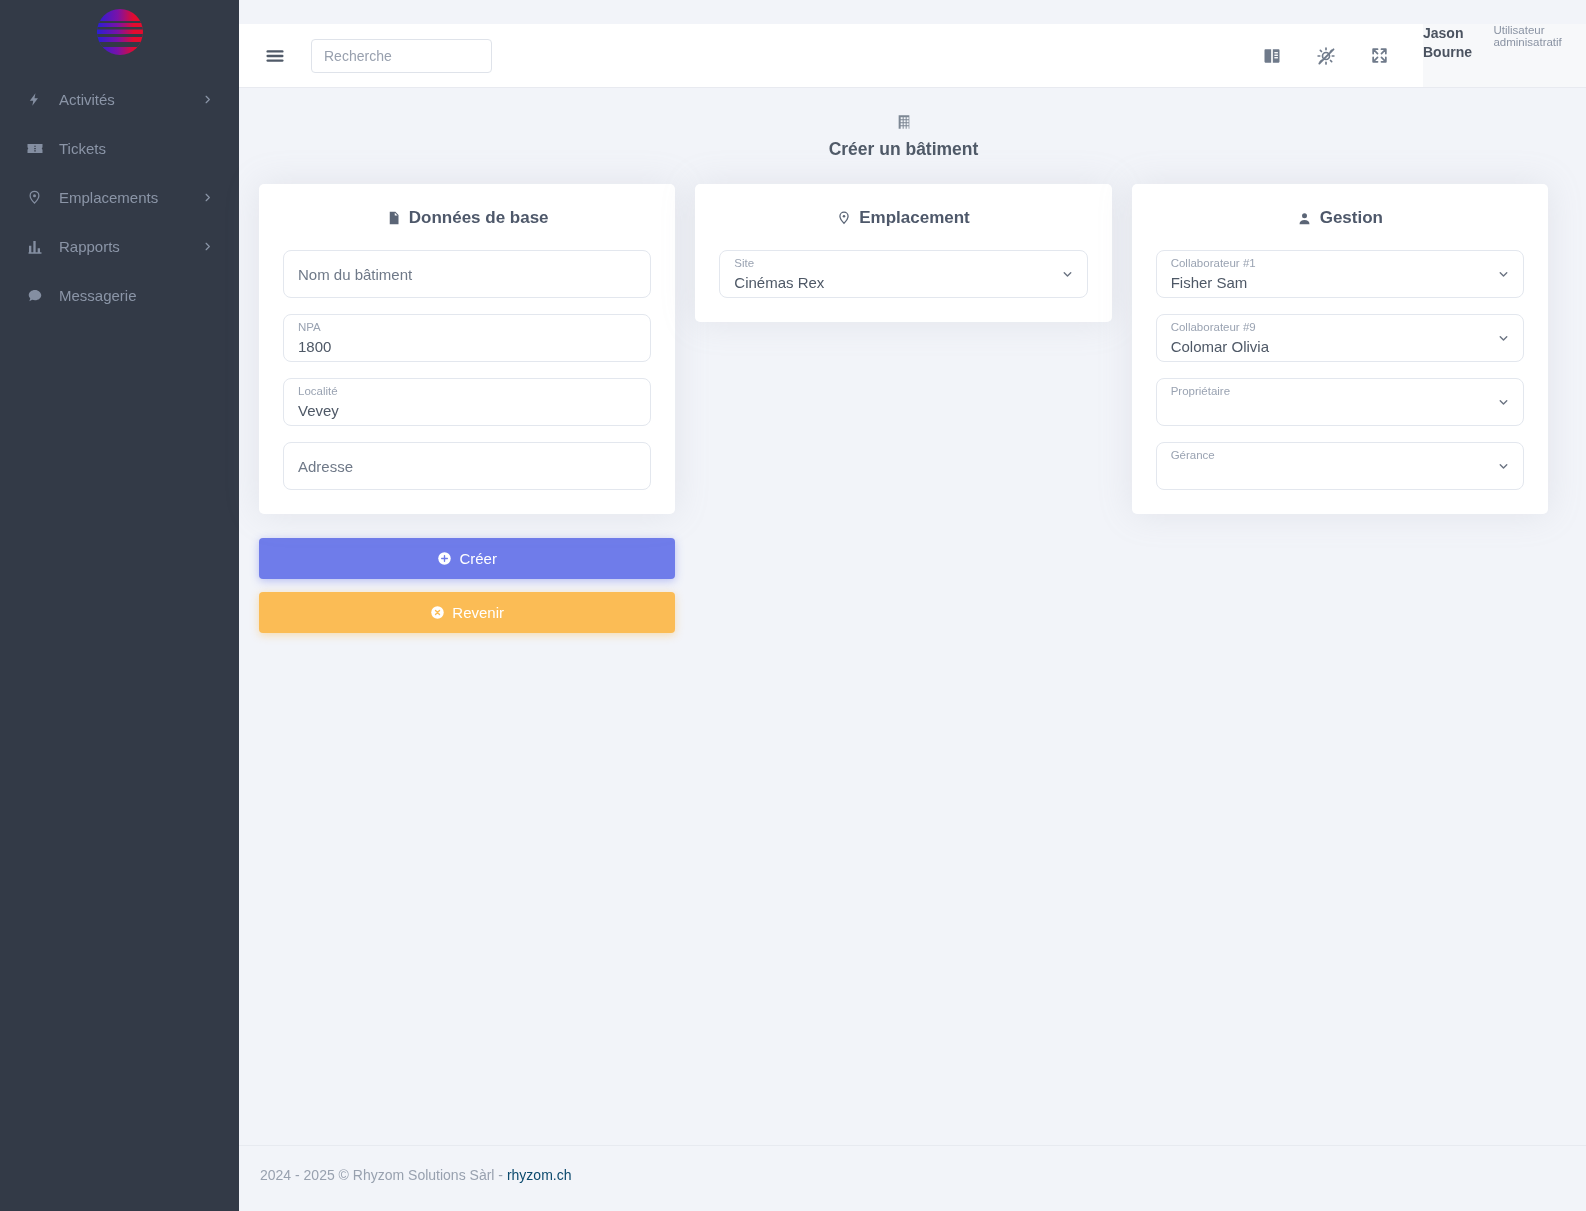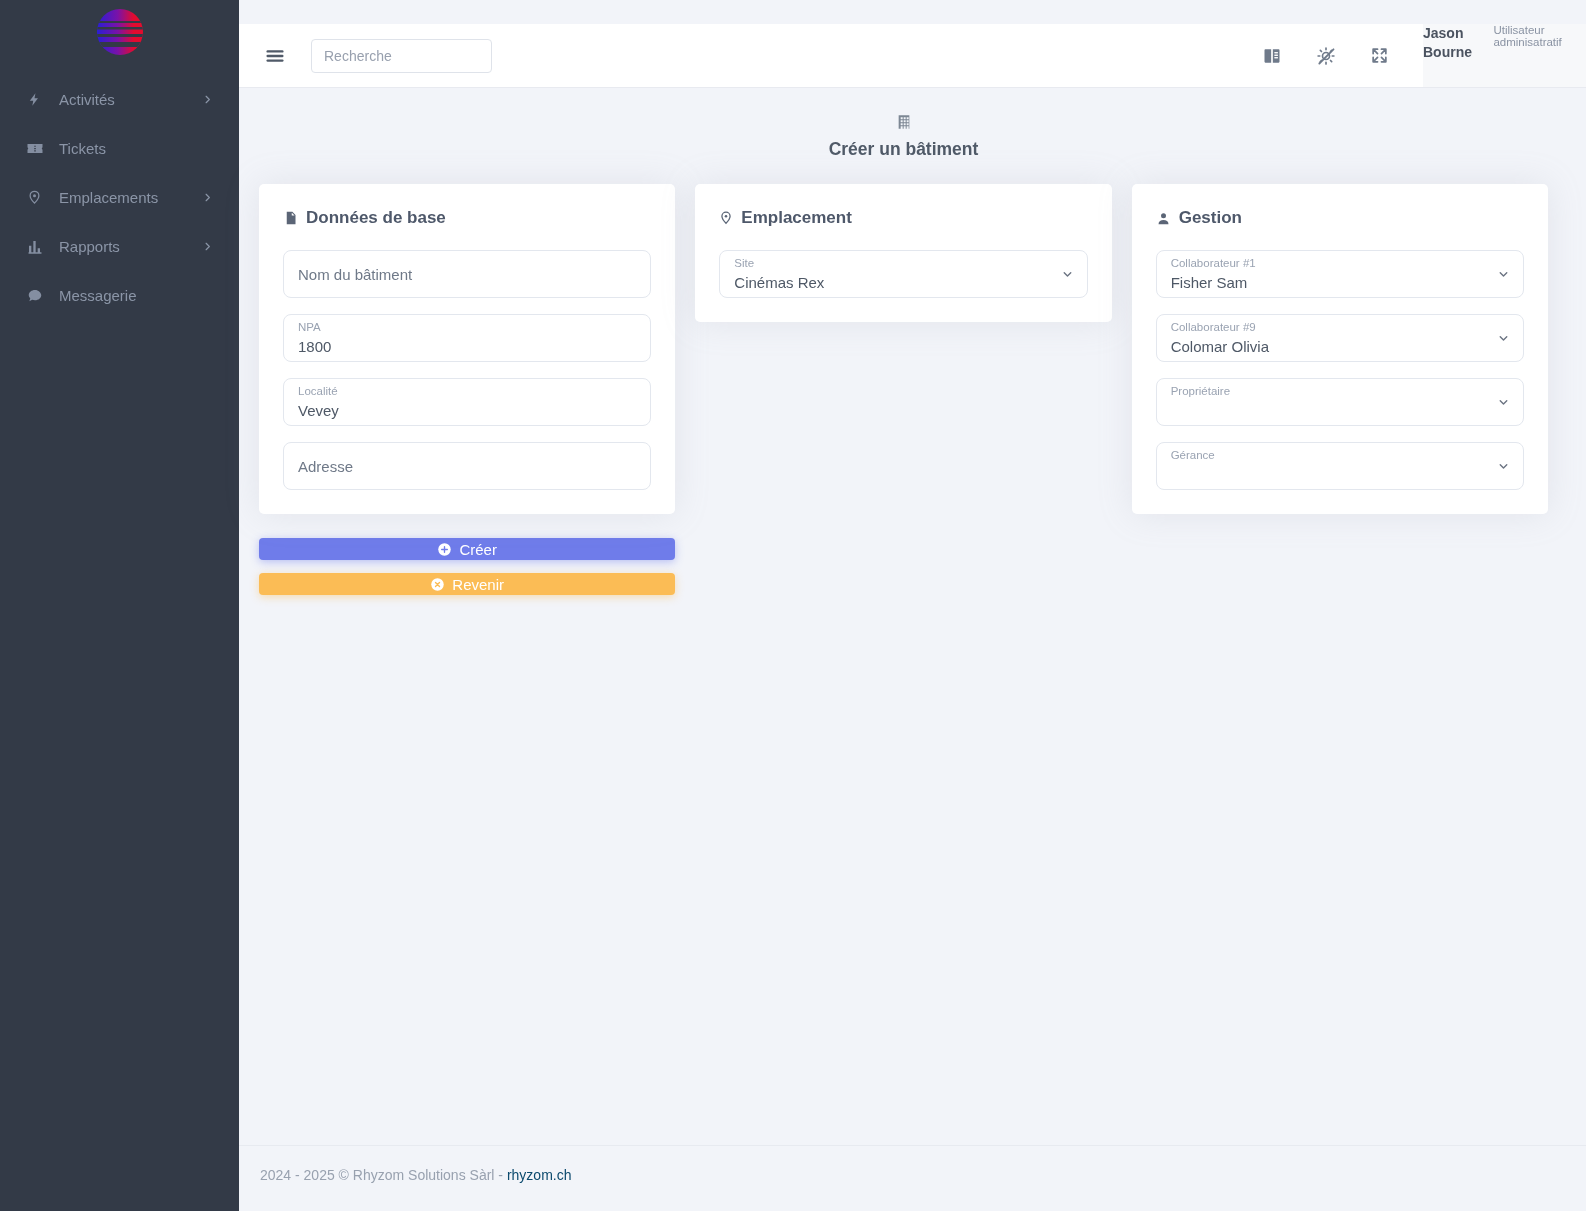--- a/index.html
+++ b/index.html
@@ -84,20 +84,21 @@
   .cards-grid { display:grid; grid-template-columns:repeat(3,1fr); gap:20px; align-items:start; }
   .card {
     background:#fff; border-radius:5px;
     box-shadow:0 0 35px rgba(154,161,171,.18);
     padding:24px;
   }
   .card-title {
     display:flex; align-items:center; gap:8px;
     font-size:17px; font-weight:bold; color:#4e586a;
     margin-bottom:22px;
+    justify-content:center;
   }
   .card-title .cicon { color:#5b6576; display:flex; }
 
   .field {
     border:1px solid #e3e7ee; border-radius:8px;
     height:48px; padding:6px 14px;
     margin-bottom:16px; background:#fff;
     display:flex; flex-direction:column; justify-content:center;
     position:relative;
   }
@@ -111,21 +112,21 @@
   .field input::placeholder { color:#6f7988; }
   .field.select { cursor:pointer; }
   .field.select .chevron-down {
     position:absolute; right:13px; top:50%; transform:translateY(-50%);
     color:#6b7482; display:flex;
   }
 
   
   .btn-col { width:calc((100% - 40px)/3); margin-top:24px; }
   .btn {
-    width:100%; height:22px; border:none; border-radius:4px;
+    width:100%; height:41px; border:none; border-radius:4px;
     display:flex; align-items:center; justify-content:center; gap:7px;
     font-size:15px; color:#fff; cursor:pointer;
     font-family:"Liberation Sans", sans-serif;
   }
   .btn-create { background:#6f7cea; box-shadow:0 2px 8px rgba(111,124,234,.45); }
   .btn-back   { background:#fbbc55; box-shadow:0 2px 8px rgba(251,188,85,.45); margin-top:13px; }
 
   
   .footer {
     border-top:1px solid #e7eaf0;

